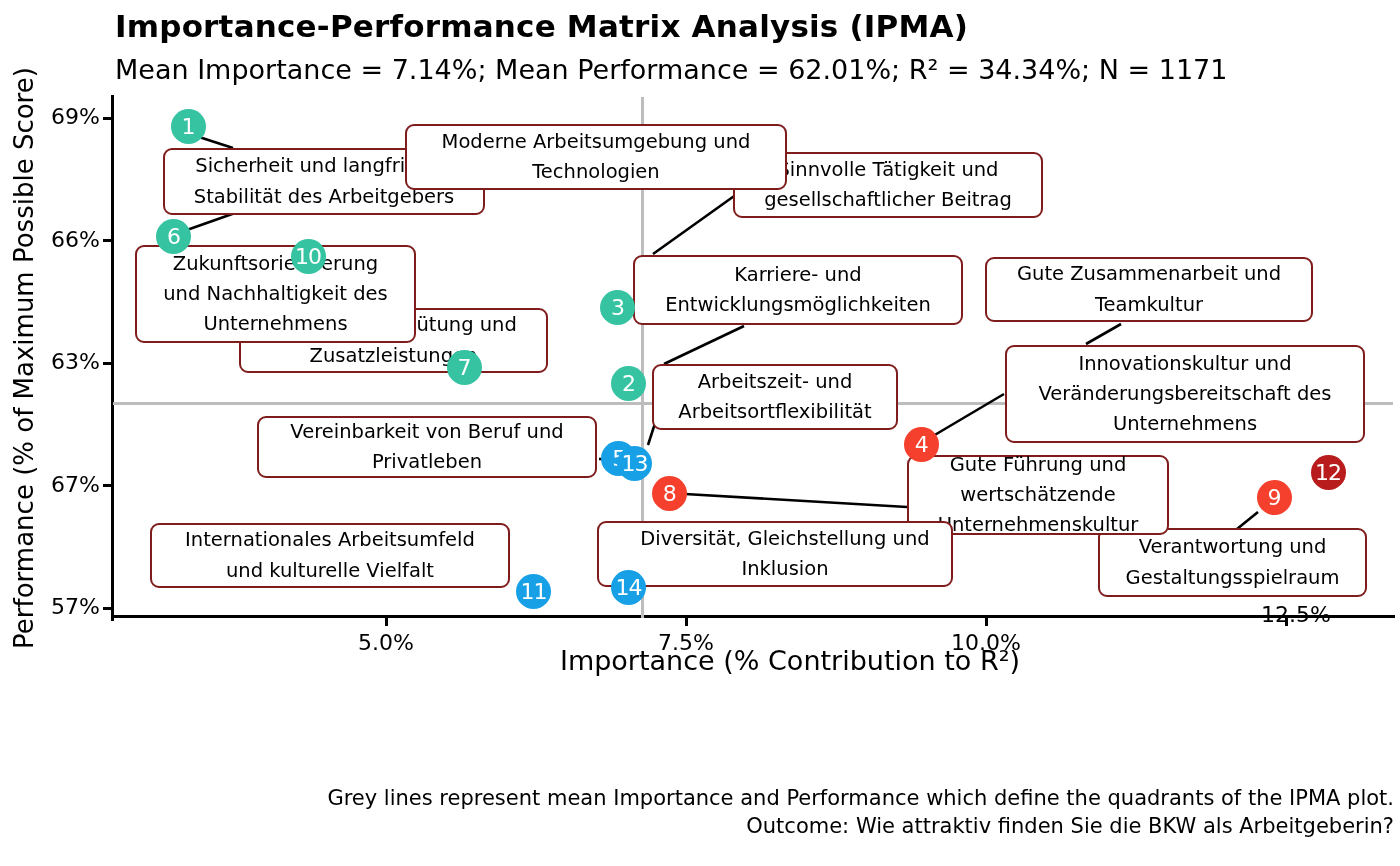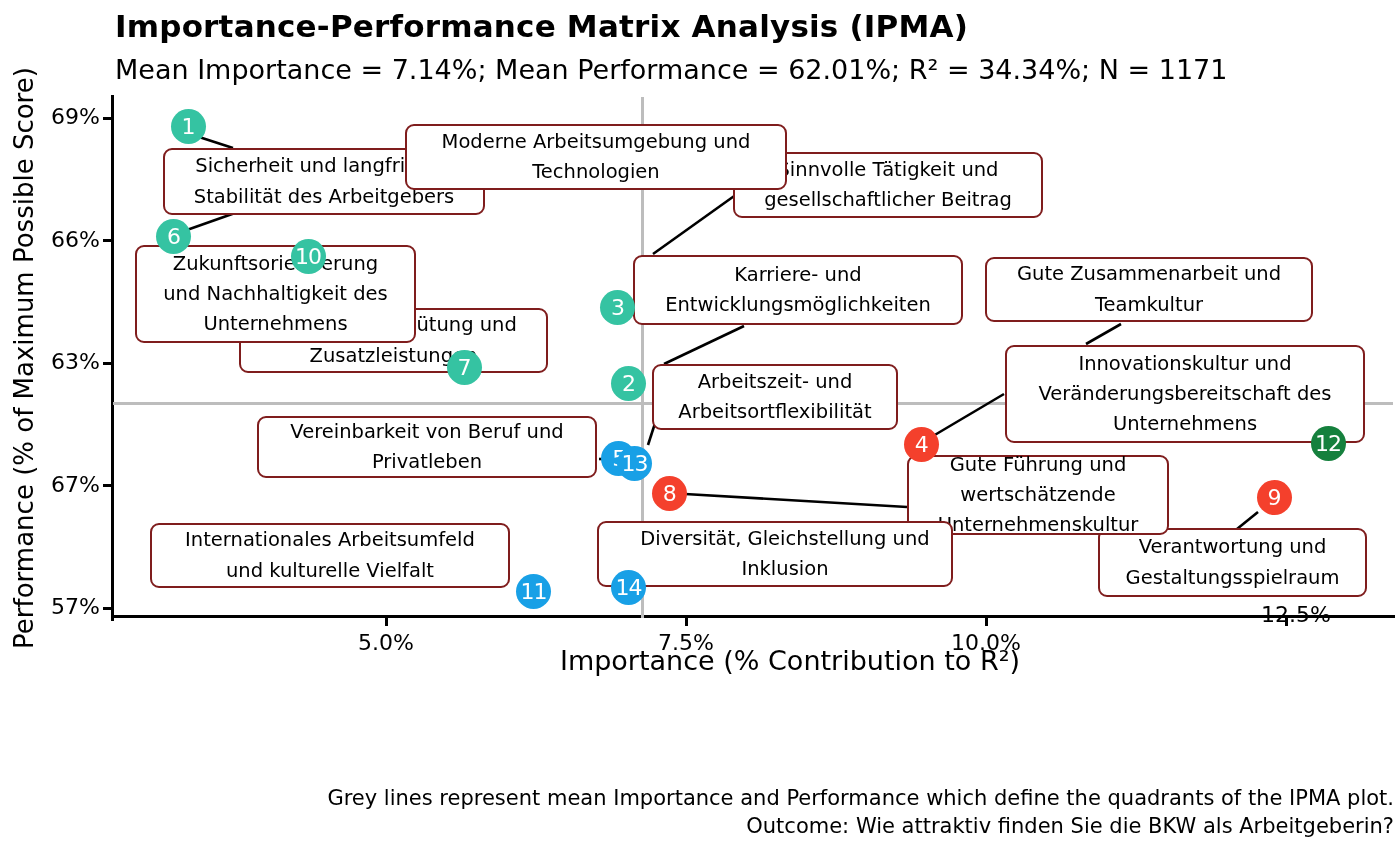--- a/index.html
+++ b/index.html
@@ -90,21 +90,21 @@
 Gestaltungsspielraum</div>
       <div class="abs pt" title="Sicherheit und langfristige Stabilität des Arbeitgebers" style="left: 170.5px; top: 108.667px; background: rgb(53, 195, 162);">1</div>
       <div class="abs pt" title="Moderne Arbeitsumgebung und Technologien" style="left: 156.1px; top: 218.917px; background: rgb(53, 195, 162);">6</div>
       <div class="abs pt" title="Zukunftsorientierung und Nachhaltigkeit des Unternehmens" style="left: 290.5px; top: 239.333px; background: rgb(53, 195, 162);">10</div>
       <div class="abs pt" title="Karriere- und Entwicklungsmöglichkeiten" style="left: 600.1px; top: 290.375px; background: rgb(53, 195, 162);">3</div>
       <div class="abs pt" title="Attraktive Vergütung und Zusatzleistungen" style="left: 446.5px; top: 349.583px; background: rgb(53, 195, 162);">7</div>
       <div class="abs pt" title="Sinnvolle Tätigkeit und gesellschaftlicher Beitrag" style="left: 610.9px; top: 365.917px; background: rgb(53, 195, 162);">2</div>
       <div class="abs pt" title="Vereinbarkeit von Beruf und Privatleben" style="left: 601.3px; top: 441.458px; background: rgb(24, 160, 230);">5</div>
       <div class="abs pt" title="Arbeitszeit- und Arbeitsortflexibilität" style="left: 616.9px; top: 445.542px; background: rgb(24, 160, 230);">13</div>
       <div class="abs pt" title="Gute Zusammenarbeit und Teamkultur" style="left: 903.7px; top: 427.167px; background: rgb(244, 64, 44);">4</div>
-      <div class="abs pt" title="Innovationskultur und Veränderungsbereitschaft des Unternehmens" style="left: 1310.5px; top: 426px; background: #15803d;">12</div>
+      <div class="abs pt" title="Innovationskultur und Veränderungsbereitschaft des Unternehmens" style="left: 1310.5px; top: 455px; background: #b91c1c;">12</div>
       <div class="abs pt" title="Gute Führung und wertschätzende Unternehmenskultur" style="left: 651.7px; top: 476.167px; background: rgb(244, 64, 44);">8</div>
       <div class="abs pt" title="Verantwortung und Gestaltungsspielraum" style="left: 1256.5px; top: 480.25px; background: rgb(244, 64, 44);">9</div>
       <div class="abs pt" title="Internationales Arbeitsumfeld und kulturelle Vielfalt" style="left: 516.1px; top: 574.167px; background: rgb(24, 160, 230);">11</div>
       <div class="abs pt" title="Diversität, Gleichstellung und Inklusion" style="left: 610.9px; top: 570.083px; background: rgb(24, 160, 230);">14</div>
     </div>
 
   <svg class="abs" id="leader-svg" width="1400" height="866">
       <line x1="196" y1="136" x2="233" y2="148" stroke="#000" stroke-width="2.6"></line>
       <line x1="235" y1="213" x2="184" y2="231" stroke="#000" stroke-width="2.6"></line>
       <line x1="737" y1="194" x2="653" y2="254" stroke="#000" stroke-width="2.6"></line>

